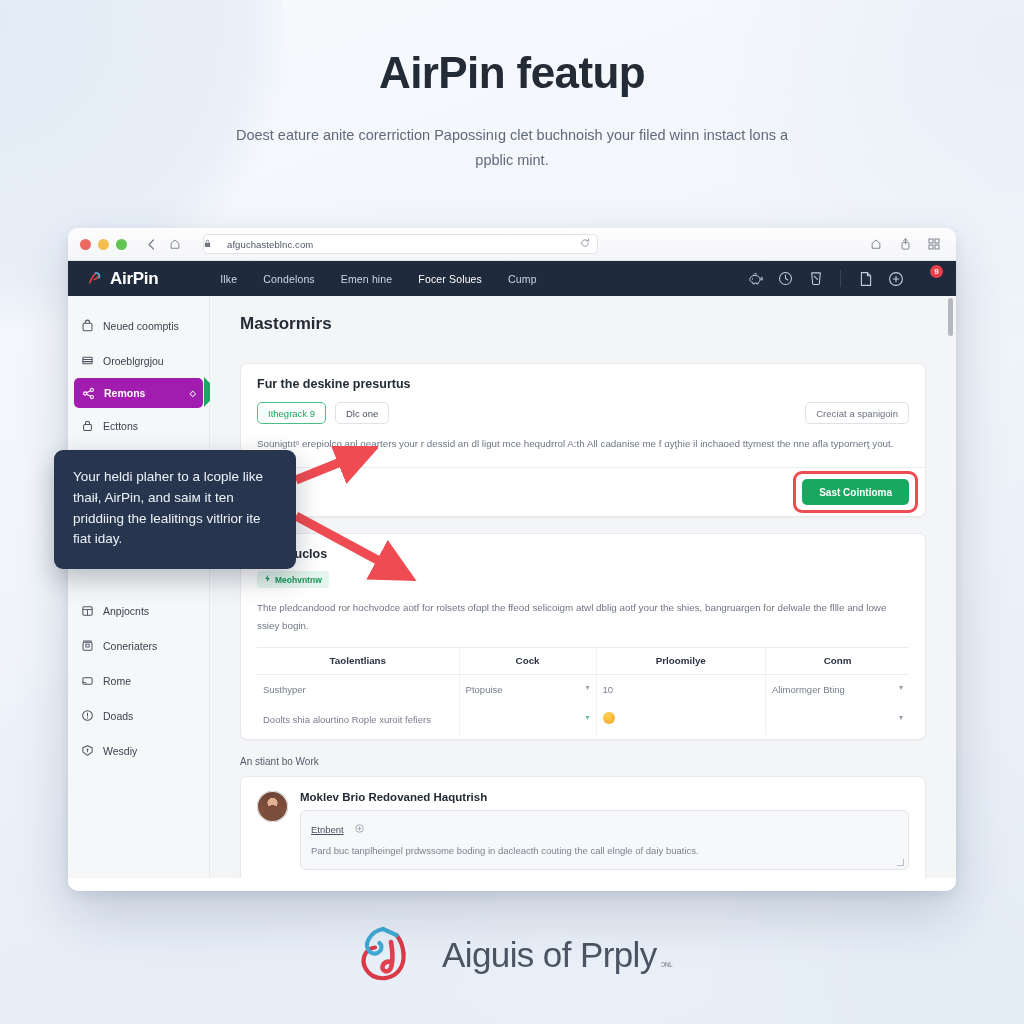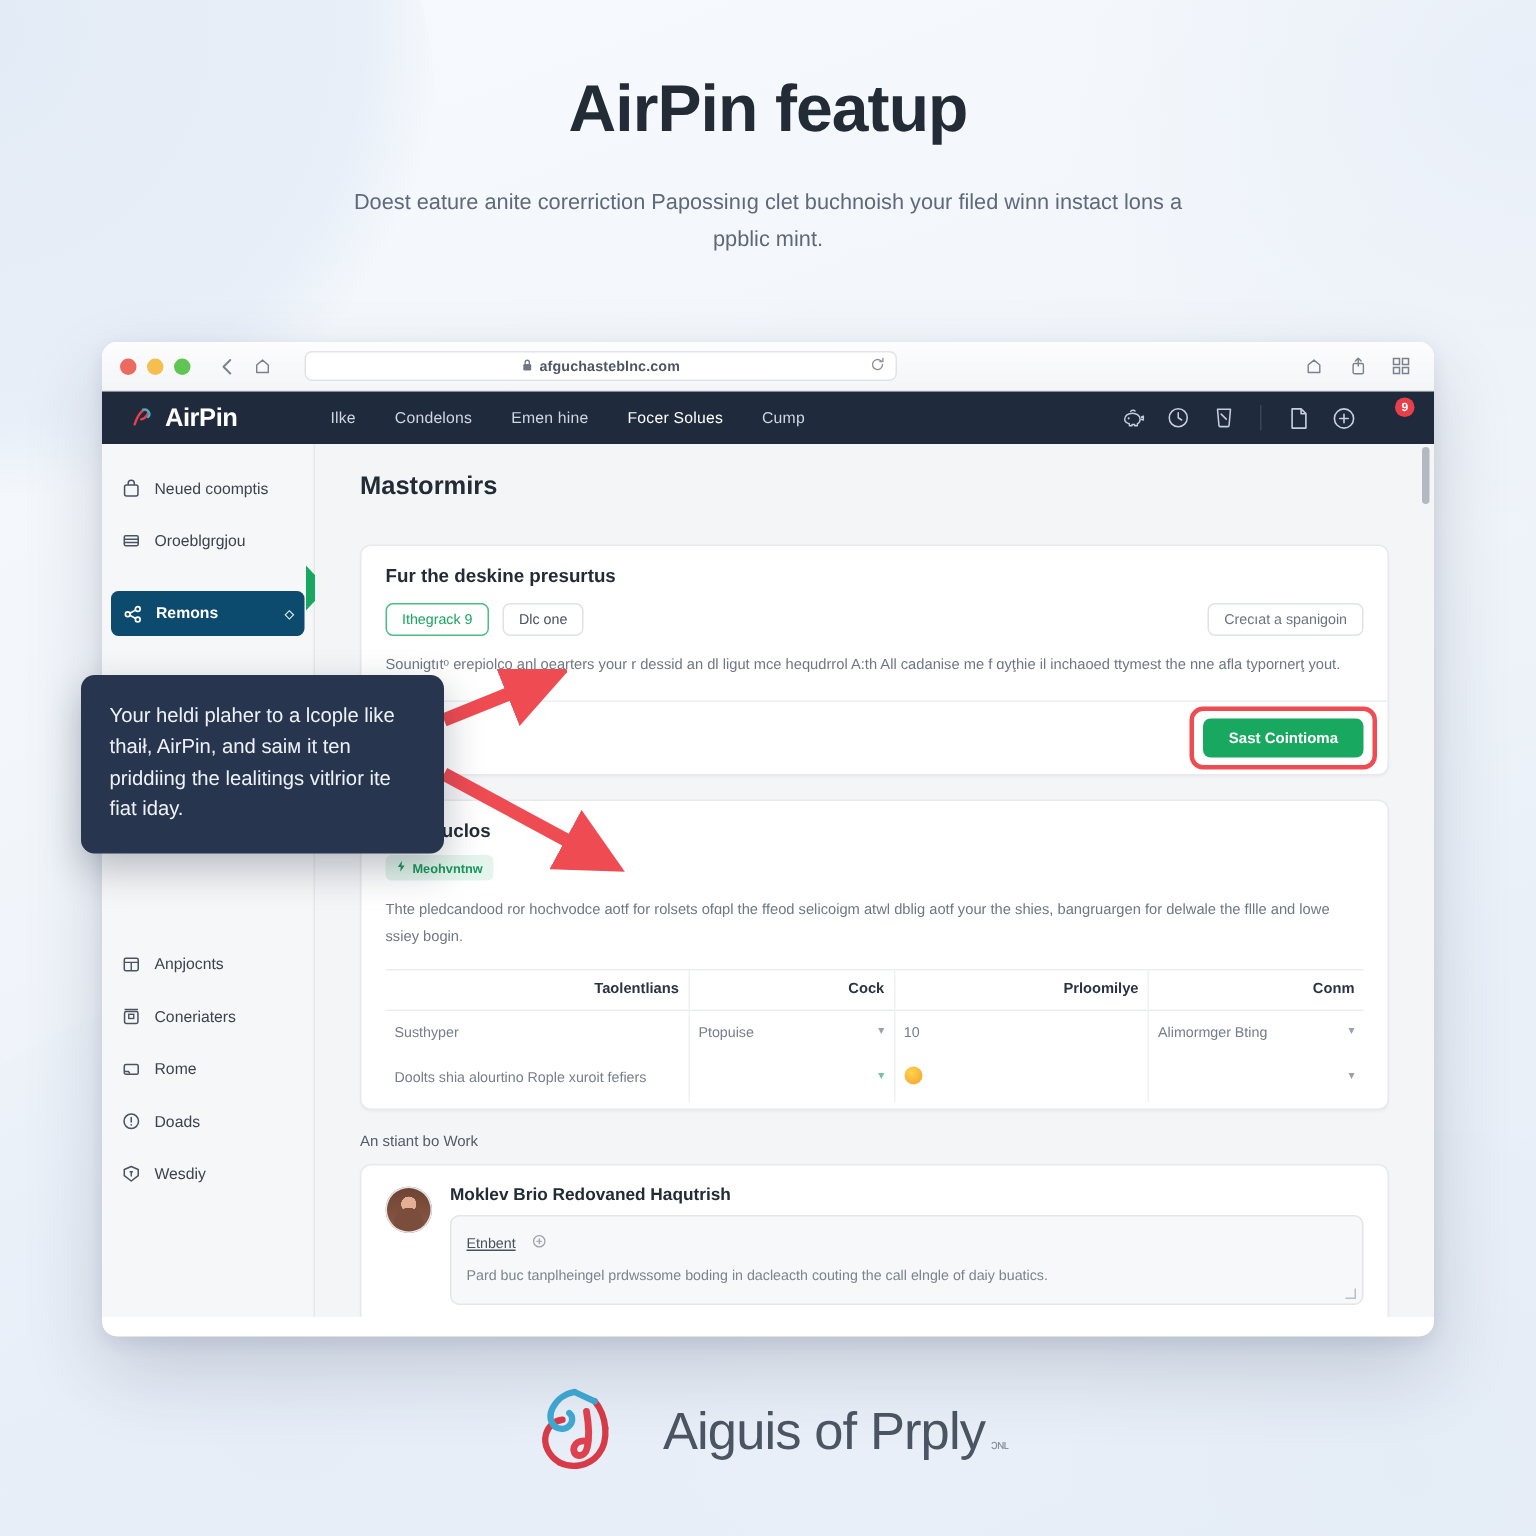--- a/index.html
+++ b/index.html
@@ -87,24 +87,23 @@
   }
   .nav-group { display: flex; gap: 4px; margin-left: 6px; }
   #urlbar {
     flex: 1;
     height: 20px;
     margin: 0 10px;
     max-width: 395px;
     background: #fff;
     border: 1px solid #e1e3e8;
     border-radius: 5px;
-    display: flex; align-items: center; justify-content: center;
+    display: flex; align-items: center; 
     position: relative;
-    gap: 5px;
-    font-weight: bold;
+    gap: 16px;
   }
   #urlbar .lock { font-size: 8px; color: #707783; }
   #url-text { font-size: 9.5px; color: #4f5663; letter-spacing: .1px; }
   #reload { position: absolute; right: 7px; font-size: 10px; color: #8a909b; }
   .chrome-right { display: flex; gap: 9px; margin-left: auto; align-items: center; }
   .chrome-right .nav-btn { font-size: 12px; }
 
   
   #appbar {
     height: 35px;
@@ -164,24 +163,24 @@
     height: 35px; padding: 0 12px;
     color: #3c434f; font-size: 10.5px;
     position: relative;
   }
   .side-ico {
     width: 14px; height: 14px; flex: 0 0 14px;
     display: flex; align-items: center; justify-content: center;
     color: #4b5361;
   }
   .side-item.active {
-    background: #0c4a6e;
+    background: #a21caf;
     color: #fff;
     border-radius: 5px;
-    margin: 16px 6px;
+    margin: 0 6px;
     padding: 0 7px;
     height: 30px;
     font-weight: 700;
   }
   .side-item.active .side-ico { color: #fff; }
   .side-item.active .side-caret { margin-left: auto; font-size: 8px; color: #d6f3e4; }
   #active-arrow {
     position: absolute;
     left: 136px; top: 81px;
     width: 0; height: 0;
@@ -255,21 +254,21 @@
   .badge-sm {
     display: inline-flex; align-items: center; gap: 4px;
     background: #e3f5ec; color: #18985c;
     font-size: 8.5px; font-weight: 700;
     border-radius: 4px; padding: 3px 7px;
   }
 
   
   table.data { width: 100%; border-collapse: collapse; margin-top: 12px; }
   table.data th {
-    text-align: right;
+    text-align: center;
     font-size: 9.8px; font-weight: 700; color: #2b3342;
     padding: 7px 6px 8px;
     border-top: 1px solid #ebedf0;
     border-bottom: 1px solid #ebedf0;
   }
   table.data td {
     font-size: 9.5px; color: #767d8b;
     padding: 7px 6px;
     vertical-align: top;
     line-height: 1.6;

